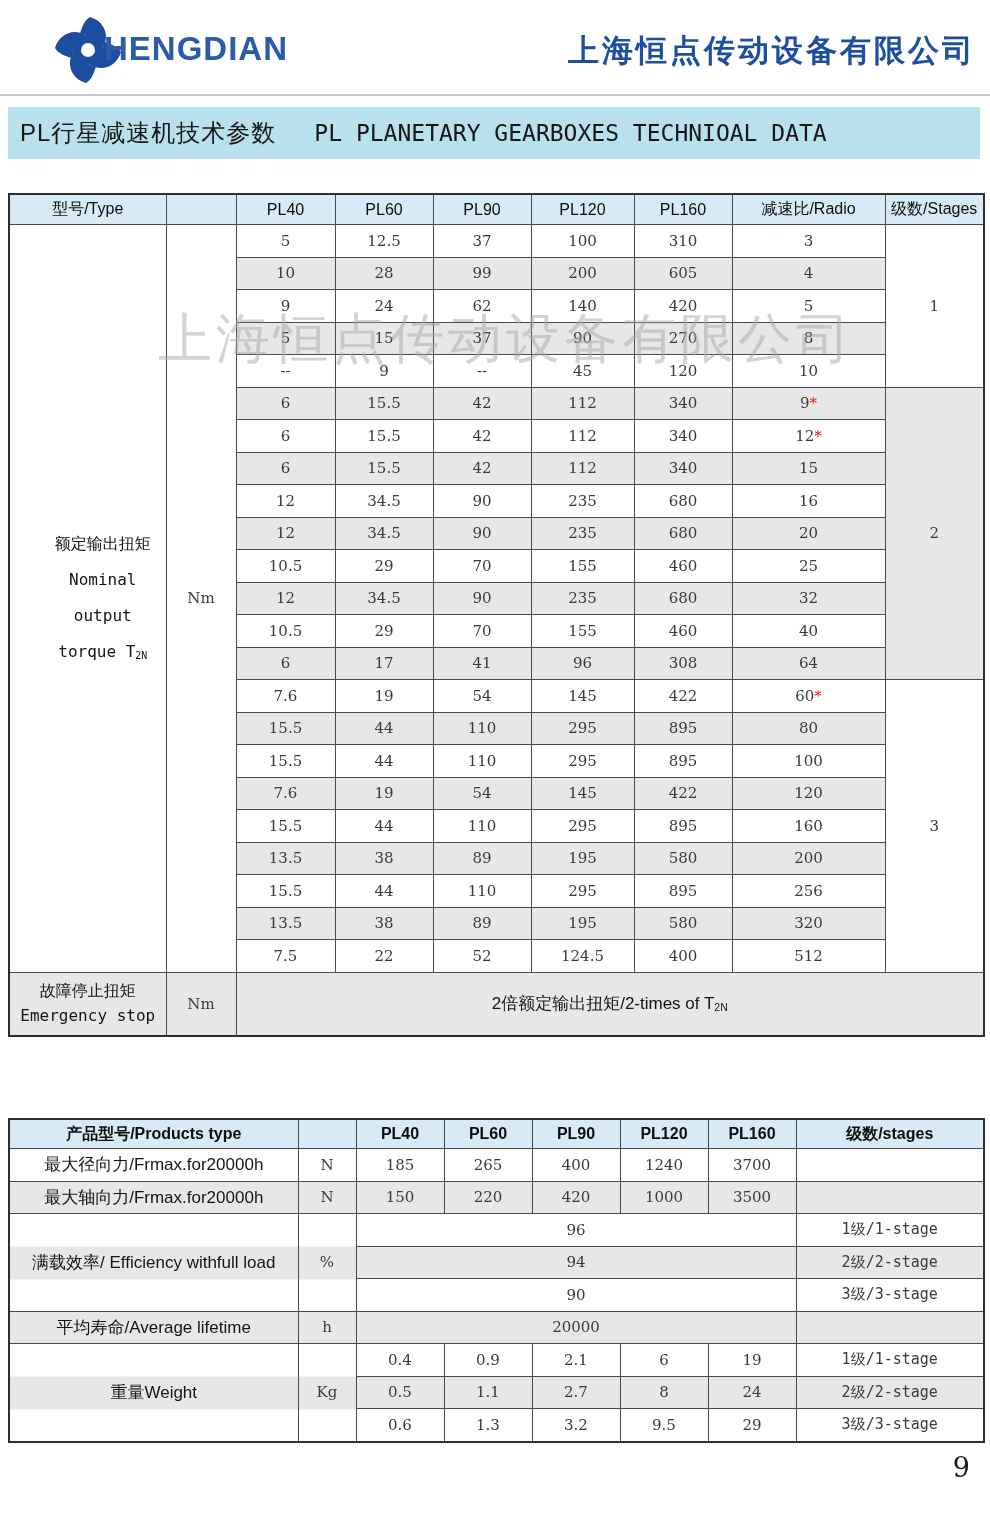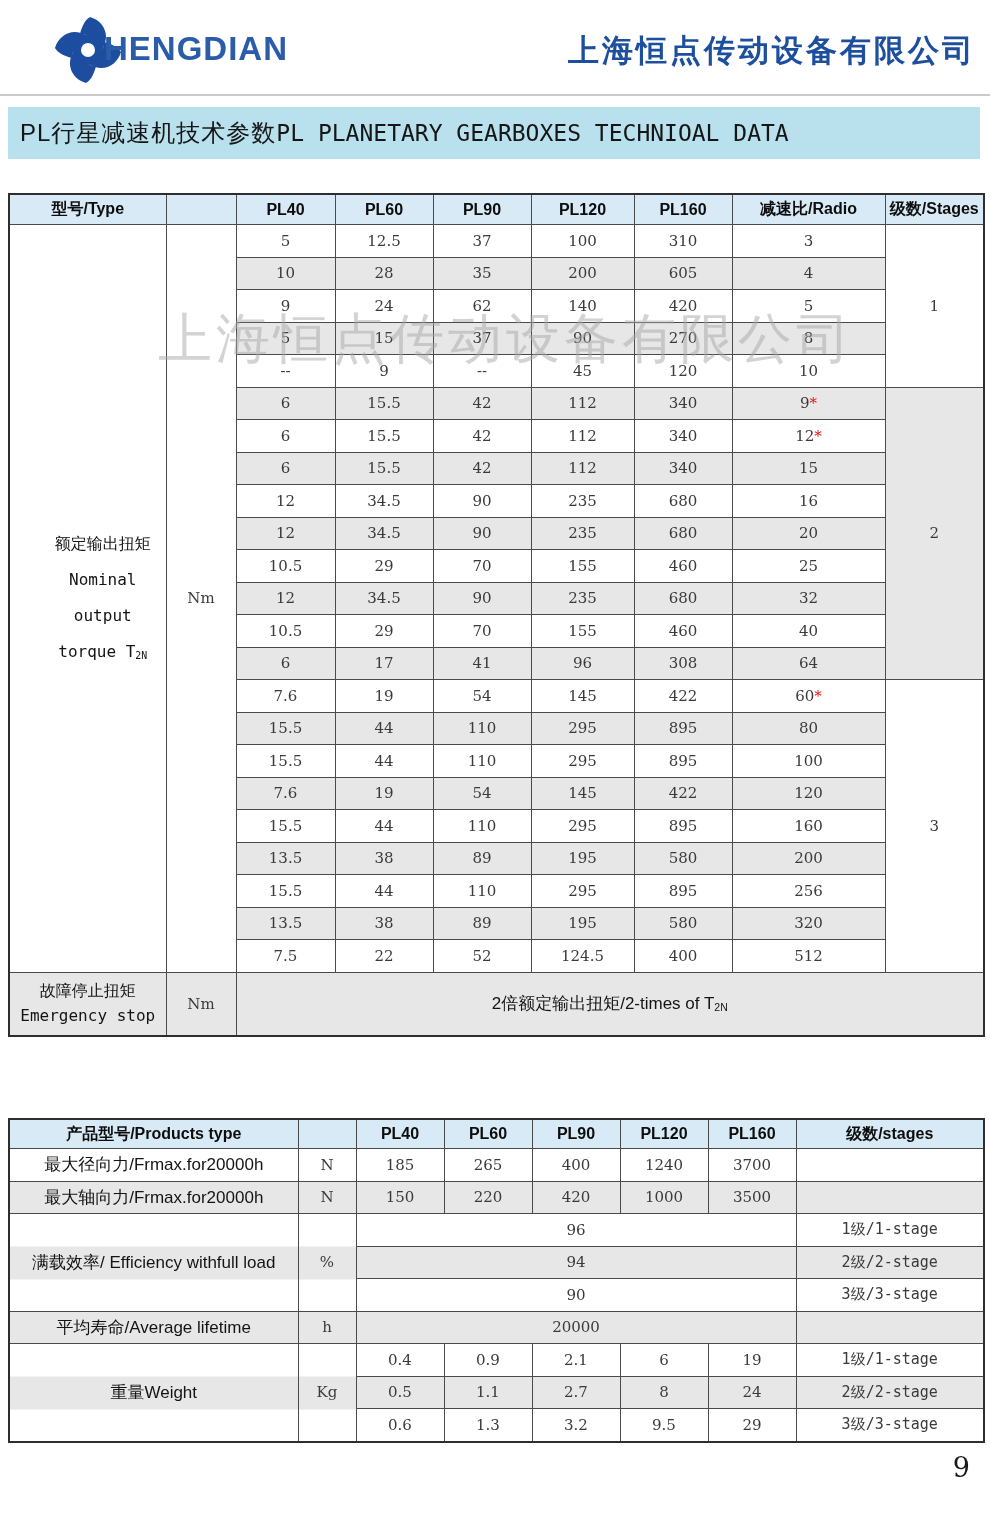--- a/index.html
+++ b/index.html
@@ -13,35 +13,35 @@
               color:#2a5caa;letter-spacing:1px;}
   .company-name{position:absolute;right:14px;top:30px;font-size:31px;font-weight:bold;
                 color:#1d4f9e;letter-spacing:3px;
                 font-family:"Liberation Serif","DejaVu Serif",serif;}
   .head-rule{position:absolute;left:0;top:94px;width:990px;height:2px;background:#c9c9c9;}
 
   
   .title-band{position:absolute;left:8px;top:107px;width:972px;height:52px;background:#b8e0ed;
               display:flex;align-items:center;}
   .title-cn{font-size:24px;color:#161616;margin-left:12px;letter-spacing:1px;}
-  .title-en{font-size:23px;color:#161616;
+  .title-en{font-size:23px;color:#161616;margin-left:38px;
             font-family:"DejaVu Sans Mono","Liberation Mono",monospace;}
 
   
   .watermark{position:absolute;left:158px;top:303px;font-size:54px;letter-spacing:4px;
              color:#a9a9a9;opacity:.5;white-space:nowrap;z-index:5;pointer-events:none;
              font-family:"Liberation Serif","DejaVu Serif",serif;}
 
   
   table{border-collapse:collapse;table-layout:fixed;}
   .t1{position:absolute;left:8px;top:193px;width:975px;border:2px solid #2e2e2e;}
   .t2{position:absolute;left:8px;top:1118px;width:975px;border:2px solid #2e2e2e;padding-left:8px;}
   .t1 th,.t1 td,.t2 th,.t2 td{border:1px solid #4a4a4a;text-align:center;
       vertical-align:middle;padding:0;overflow:hidden;}
-  .t1 th{height:29px;background:#d7eaf5;font-size:16px;font-weight:bold;color:#0d0d0d;}
+  .t1 th{height:29px;background:#d7eaf5;font-size:16px;font-weight:normal;color:#0d0d0d;}
   .t2 th{height:28px;background:#d7eaf5;font-size:16px;font-weight:bold;color:#0d0d0d;}
   .t1 td{height:31.5px;}
   .t2 td{height:31.5px;}
   .num{font-family:"DejaVu Serif","Liberation Serif",serif;font-size:15px;color:#3a3a3a;}
   .stagecell{font-family:"DejaVu Serif","Liberation Serif",serif;font-size:15px;color:#3a3a3a;}
   tr.g td{background:#e7e7e7;}
   .star{color:#e8120c;font-family:"DejaVu Serif",serif;}
   .sub{font-size:0.62em;vertical-align:-2px;letter-spacing:0;}
 
   .rowlabel{text-align:right;padding-left:30px !important;}
@@ -122,21 +122,21 @@
       <td class="num">12.5</td>
       <td class="num">37</td>
       <td class="num">100</td>
       <td class="num">310</td>
       <td class="num">3</td>
       <td class="stagecell" rowspan="5">1</td>
     </tr>
     <tr class="g">
       <td class="num">10</td>
       <td class="num">28</td>
-      <td class="num">35</td>
+      <td class="num">99</td>
       <td class="num">200</td>
       <td class="num">605</td>
       <td class="num">4</td>
     </tr>
     <tr>
       <td class="num">9</td>
       <td class="num">24</td>
       <td class="num">62</td>
       <td class="num">140</td>
       <td class="num">420</td>

